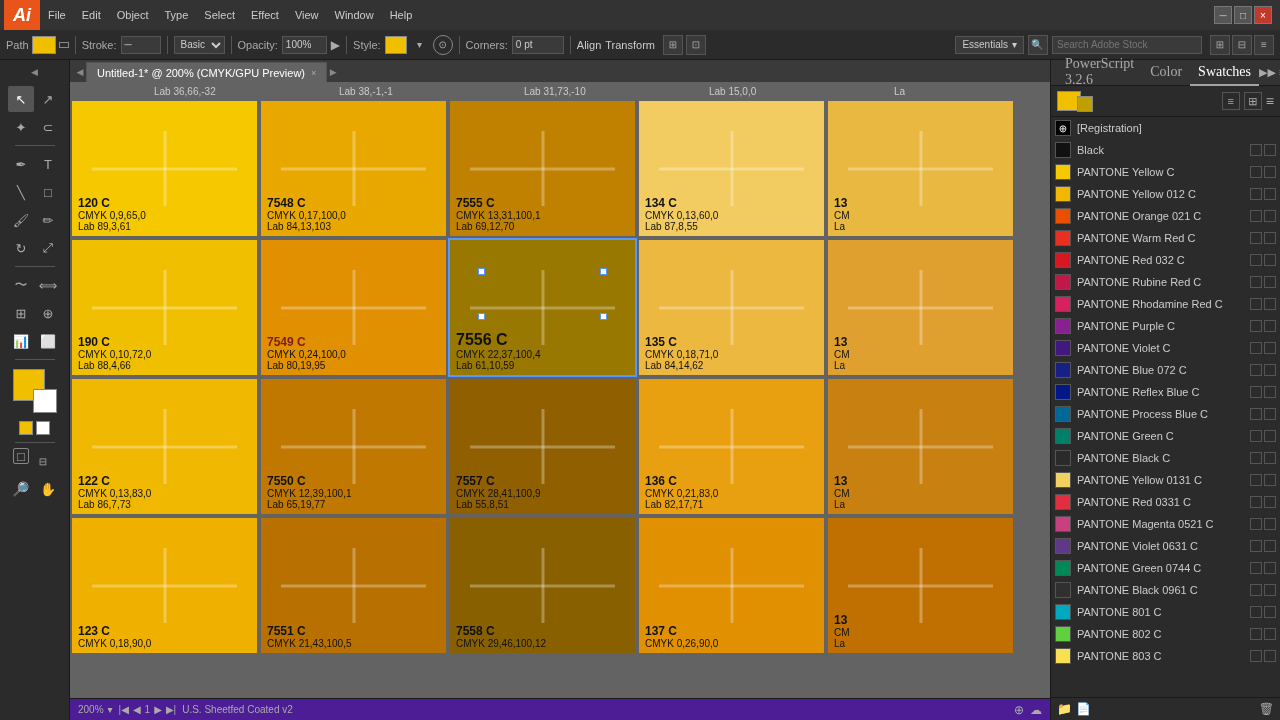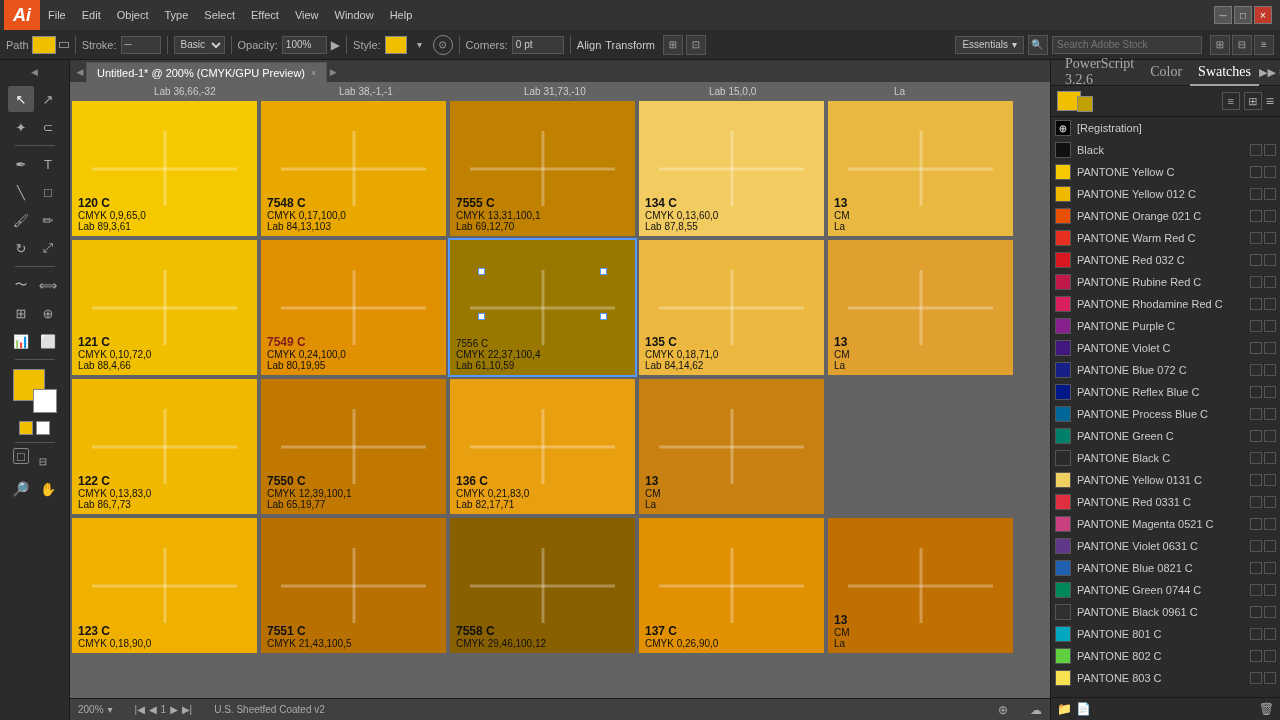--- a/index.html
+++ b/index.html
@@ -40,21 +40,21 @@
     .tab-bar { height: 22px; background: #3a3a3a; display: flex; align-items: flex-end; padding-left: 4px; flex-shrink: 0; }
     .tab { height: 20px; padding: 0 10px; background: #535353; border: 1px solid #555; border-bottom: none; display: flex; align-items: center; gap: 6px; font-size: 11px; color: #ccc; cursor: pointer; }
     .tab.active { background: #636363; color: #fff; }
     .tab-close { font-size: 9px; color: #aaa; cursor: pointer; }
 
     
     .canvas-wrapper { flex: 1; display: flex; flex-direction: column; overflow: hidden; background: #636363; }
     .canvas-area { flex: 1; overflow: hidden; position: relative; background: #636363; }
 
     
-    .status-bar { height: 22px; background: #404040; display: flex; align-items: center; padding: 0 8px; gap: 22px; font-size: 10px; color: #aaa; border-top: 1px solid #1a1a1a; flex-shrink: 0; margin-top: 20px; }
+    .status-bar { height: 22px; background: #4c1d95; display: flex; align-items: center; padding: 0 8px; gap: 6px; font-size: 10px; color: #aaa; border-top: 1px solid #1a1a1a; flex-shrink: 0; margin-top: 20px; }
     .status-zoom { display: flex; align-items: center; gap: 4px; }
 
     
     .right-panel { width: 230px; background: #2b2b2b; border-left: 1px solid #1a1a1a; display: flex; flex-direction: column; flex-shrink: 0; }
     .panel-header { display: flex; align-items: center; justify-content: space-between; height: 26px; padding: 0 6px; border-bottom: 1px solid #1a1a1a; background: #333; }
     .panel-tabs { display: flex; gap: 0; }
     .panel-tab { padding: 0 8px; height: 26px; display: flex; align-items: center; font-size: 14px; color: #aaa; cursor: pointer; border-bottom: 2px solid transparent; font-family: Liberation Serif, serif; }
     .panel-tab.active { color: #fff; border-bottom: 2px solid #a3a3a3; }
     .panel-content { flex: 1; overflow-y: auto; }
     .panel-toolbar { display: flex; align-items: center; padding: 4px 6px; gap: 4px; border-bottom: 1px solid #1a1a1a; }
@@ -285,21 +285,21 @@
                   <div style="font-size: 10px; color: rgb(17, 17, 17);">CM</div>
                   <div style="font-size: 10px; color: rgb(17, 17, 17);">La</div>
                 </div>
               </div>
             </div>
             <div style="display: flex;">
               <div style="width: 185px; height: 135px; background: rgb(240, 192, 0); margin: 2px; position: relative; display: flex; flex-direction: column; justify-content: flex-end; padding: 4px 6px; cursor: pointer;">
                 <div style="position: absolute; top: 30px; bottom: 30px; left: 50%; transform: translateX(-50%); width: 3px; background: rgba(255, 255, 255, 0.3);"></div>
                 <div style="position: absolute; left: 20px; right: 20px; top: 50%; transform: translateY(-50%); height: 3px; background: rgba(255, 255, 255, 0.3);"></div>
                 <div style="position: relative; z-index: 1;">
-                  <div style="font-size: 12px; font-weight: bold; color: rgb(17, 17, 17);">121 C</div>
+                  <div style="font-size: 12px; font-weight: bold; color: rgb(17, 17, 17);">190 C</div>
                   <div style="font-size: 10px; color: rgb(17, 17, 17);">CMYK 0,10,72,0</div>
                   <div style="font-size: 10px; color: rgb(17, 17, 17);">Lab 88,4,66</div>
                 </div>
               </div>
               <div style="width: 185px; height: 135px; background: rgb(224, 144, 0); margin: 2px; position: relative; display: flex; flex-direction: column; justify-content: flex-end; padding: 4px 6px; cursor: pointer;">
                 <div style="position: absolute; top: 30px; bottom: 30px; left: 50%; transform: translateX(-50%); width: 3px; background: rgba(255, 255, 255, 0.3);"></div>
                 <div style="position: absolute; left: 20px; right: 20px; top: 50%; transform: translateY(-50%); height: 3px; background: rgba(255, 255, 255, 0.3);"></div>
                 <div style="position: relative; z-index: 1;">
                   <div style="font-size: 12px; font-weight: bold; color: #7f1d1d;">7549 C</div>
                   <div style="font-size: 10px; color: rgb(17, 17, 17);">CMYK 0,24,100,0</div>
@@ -307,21 +307,21 @@
                 </div>
               </div>
               <div style="width: 185px; height: 135px; background: rgb(152, 120, 0); margin: 2px; position: relative; display: flex; flex-direction: column; justify-content: flex-end; padding: 4px 6px; cursor: pointer; outline: rgb(85, 153, 255) solid 2px;">
                 <div style="position: absolute; top: 30px; bottom: 30px; left: 50%; transform: translateX(-50%); width: 3px; background: rgba(255, 255, 255, 0.3);"></div>
                 <div style="position: absolute; left: 20px; right: 20px; top: 50%; transform: translateY(-50%); height: 3px; background: rgba(255, 255, 255, 0.3);"></div>
                 <div style="position: absolute; width: 7px; height: 7px; background: white; border: 1px solid rgb(85, 153, 255); top: 28px; left: 28px;"></div>
                 <div style="position: absolute; width: 7px; height: 7px; background: white; border: 1px solid rgb(85, 153, 255); top: 28px; right: 28px;"></div>
                 <div style="position: absolute; width: 7px; height: 7px; background: white; border: 1px solid rgb(85, 153, 255); bottom: 55px; left: 28px;"></div>
                 <div style="position: absolute; width: 7px; height: 7px; background: white; border: 1px solid rgb(85, 153, 255); bottom: 55px; right: 28px;"></div>
                 <div style="position: relative; z-index: 1;">
-                  <div style="font-size: 10px; font-weight: normal; color: rgb(17, 17, 17);">7556 C</div>
+                  <div style="font-size: 16px; font-weight: bold; color: rgb(17, 17, 17);">7556 C</div>
                   <div style="font-size: 10px; color: rgb(17, 17, 17);">CMYK 22,37,100,4</div>
                   <div style="font-size: 10px; color: rgb(17, 17, 17);">Lab 61,10,59</div>
                 </div>
               </div>
               <div style="width: 185px; height: 135px; background: rgb(237, 184, 64); margin: 2px; position: relative; display: flex; flex-direction: column; justify-content: flex-end; padding: 4px 6px; cursor: pointer;">
                 <div style="position: absolute; top: 30px; bottom: 30px; left: 50%; transform: translateX(-50%); width: 3px; background: rgba(255, 255, 255, 0.3);"></div>
                 <div style="position: absolute; left: 20px; right: 20px; top: 50%; transform: translateY(-50%); height: 3px; background: rgba(255, 255, 255, 0.3);"></div>
                 <div style="position: relative; z-index: 1;">
                   <div style="font-size: 12px; font-weight: bold; color: rgb(17, 17, 17);">135 C</div>
                   <div style="font-size: 10px; color: rgb(17, 17, 17);">CMYK 0,18,71,0</div>
@@ -348,20 +348,29 @@
                   <div style="font-size: 10px; color: rgb(17, 17, 17);">Lab 86,7,73</div>
                 </div>
               </div>
               <div style="width: 185px; height: 135px; background: rgb(192, 120, 0); margin: 2px; position: relative; display: flex; flex-direction: column; justify-content: flex-end; padding: 4px 6px; cursor: pointer;">
                 <div style="position: absolute; top: 30px; bottom: 30px; left: 50%; transform: translateX(-50%); width: 3px; background: rgba(255, 255, 255, 0.3);"></div>
                 <div style="position: absolute; left: 20px; right: 20px; top: 50%; transform: translateY(-50%); height: 3px; background: rgba(255, 255, 255, 0.3);"></div>
                 <div style="position: relative; z-index: 1;">
                   <div style="font-size: 12px; font-weight: bold; color: rgb(17, 17, 17);">7550 C</div>
                   <div style="font-size: 10px; color: rgb(17, 17, 17);">CMYK 12,39,100,1</div>
                   <div style="font-size: 10px; color: rgb(17, 17, 17);">Lab 65,19,77</div>
+                </div>
+              </div>
+              <div style="width: 185px; height: 135px; background: rgb(144, 96, 0); margin: 2px; position: relative; display: flex; flex-direction: column; justify-content: flex-end; padding: 4px 6px; cursor: pointer;">
+                <div style="position: absolute; top: 30px; bottom: 30px; left: 50%; transform: translateX(-50%); width: 3px; background: rgba(255, 255, 255, 0.3);"></div>
+                <div style="position: absolute; left: 20px; right: 20px; top: 50%; transform: translateY(-50%); height: 3px; background: rgba(255, 255, 255, 0.3);"></div>
+                <div style="position: relative; z-index: 1;">
+                  <div style="font-size: 12px; font-weight: bold; color: rgb(17, 17, 17);">7557 C</div>
+                  <div style="font-size: 10px; color: rgb(17, 17, 17);">CMYK 28,41,100,9</div>
+                  <div style="font-size: 10px; color: rgb(17, 17, 17);">Lab 55,8,51</div>
                 </div>
               </div>
               <div style="width: 185px; height: 135px; background: rgb(232, 160, 16); margin: 2px; position: relative; display: flex; flex-direction: column; justify-content: flex-end; padding: 4px 6px; cursor: pointer;">
                 <div style="position: absolute; top: 30px; bottom: 30px; left: 50%; transform: translateX(-50%); width: 3px; background: rgba(255, 255, 255, 0.3);"></div>
                 <div style="position: absolute; left: 20px; right: 20px; top: 50%; transform: translateY(-50%); height: 3px; background: rgba(255, 255, 255, 0.3);"></div>
                 <div style="position: relative; z-index: 1;">
                   <div style="font-size: 12px; font-weight: bold; color: rgb(17, 17, 17);">136 C</div>
                   <div style="font-size: 10px; color: rgb(17, 17, 17);">CMYK 0,21,83,0</div>
                   <div style="font-size: 10px; color: rgb(17, 17, 17);">Lab 82,17,71</div>
                 </div>
@@ -619,28 +628,20 @@
         </div>
         <div class="swatch-item">
           <div class="swatch-color" style="background: rgb(96, 56, 136);"></div>
           <div class="swatch-name">PANTONE Violet 0631 C</div>
           <div class="swatch-icons">
             <div class="swatch-icon-small" style="width: 12px; height: 12px; border: 1px solid rgb(85, 85, 85); font-size: 7px; color: rgb(136, 136, 136); display: flex; align-items: center; justify-content: center;"></div>
             <div style="width: 12px; height: 12px; border: 1px solid rgb(85, 85, 85); font-size: 7px; color: rgb(136, 136, 136); display: flex; align-items: center; justify-content: center;"></div>
           </div>
         </div>
         <div class="swatch-item">
-          <div class="swatch-color" style="background: rgb(32, 96, 176);"></div>
-          <div class="swatch-name">PANTONE Blue 0821 C</div>
-          <div class="swatch-icons">
-            <div class="swatch-icon-small" style="width: 12px; height: 12px; border: 1px solid rgb(85, 85, 85); font-size: 7px; color: rgb(136, 136, 136); display: flex; align-items: center; justify-content: center;"></div>
-            <div style="width: 12px; height: 12px; border: 1px solid rgb(85, 85, 85); font-size: 7px; color: rgb(136, 136, 136); display: flex; align-items: center; justify-content: center;"></div>
-          </div>
-        </div>
-        <div class="swatch-item">
           <div class="swatch-color" style="background: rgb(0, 136, 88);"></div>
           <div class="swatch-name">PANTONE Green 0744 C</div>
           <div class="swatch-icons">
             <div class="swatch-icon-small" style="width: 12px; height: 12px; border: 1px solid rgb(85, 85, 85); font-size: 7px; color: rgb(136, 136, 136); display: flex; align-items: center; justify-content: center;"></div>
             <div style="width: 12px; height: 12px; border: 1px solid rgb(85, 85, 85); font-size: 7px; color: rgb(136, 136, 136); display: flex; align-items: center; justify-content: center;"></div>
           </div>
         </div>
         <div class="swatch-item">
           <div class="swatch-color" style="background: rgb(48, 48, 48);"></div>
           <div class="swatch-name">PANTONE Black 0961 C</div>

